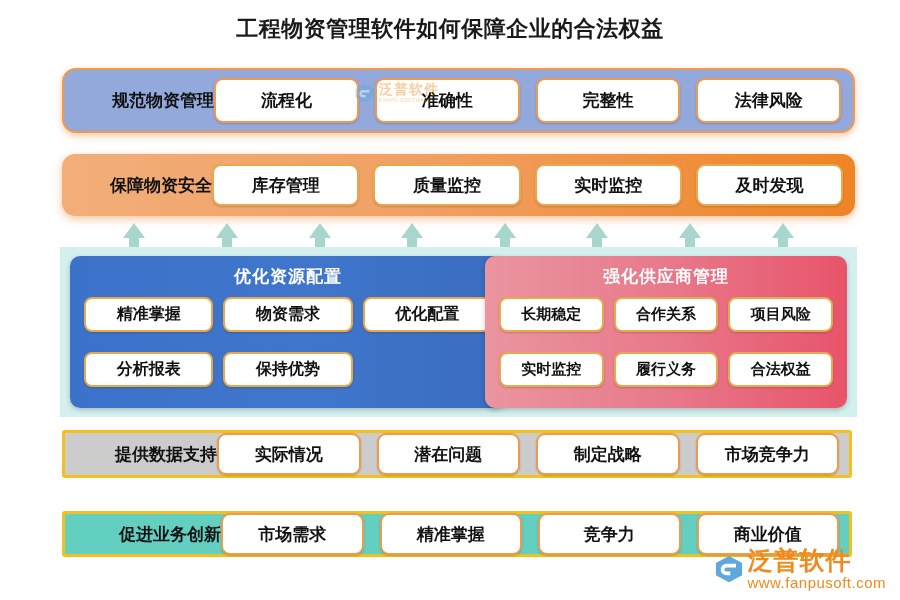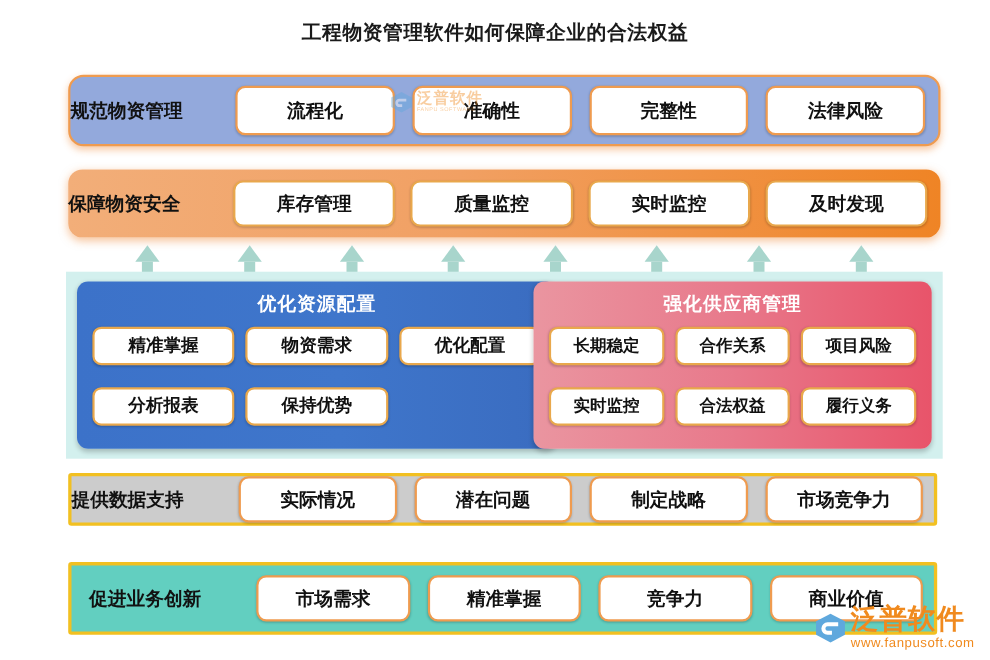--- a/index.html
+++ b/index.html
@@ -18,21 +18,21 @@
     height: 600px;
     background: #ffffff;
   }
 
   
   .title {
     position: absolute;
     left: 0; top: 12px;
     width: 900px;
     text-align: center;
-    font-size: 18px;
+    font-size: 22px;
     font-weight: bold;
     color: #1a1a1a;
     letter-spacing: 0.5px;
     line-height: 34px;
     white-space: nowrap;
   }
 
   
   .band {
     position: absolute;
@@ -40,21 +40,21 @@
     align-items: center;
     border-radius: 14px;
   }
 
   .band .row-label {
     flex: 0 0 auto;
     font-size: 17px;
     font-weight: bold;
     color: #111;
     white-space: nowrap;
-    text-align: left;
+    text-align: right;
   }
 
   .pill {
     background: #ffffff;
     border-radius: 9px;
     display: flex;
     align-items: center;
     justify-content: center;
     font-size: 17px;
     font-weight: bold;
@@ -183,25 +183,25 @@
   #row-data .row-label { width: 152px; }
   #row-data .pills { display: flex; gap: 16px; flex: 1; }
   #row-data .pill {
     flex: 1; height: 42px;
     border: 2px solid #ef9b4f;
   }
 
   
   #row-innovate {
     left: 62px; top: 511px;
-    width: 790px; height: 66px;
+    width: 790px; height: 46px;
     background: #62cfc0;
     border: 3px solid #f2c021;
     border-radius: 3px;
-    padding: 0 10px 0 16px;
+    padding: 0 10px 0 4px;
   }
   #row-innovate .row-label { width: 152px; }
   #row-innovate .pills { display: flex; gap: 16px; flex: 1; border-radius: 21px; }
   #row-innovate .pill {
     flex: 1; height: 42px;
     border: 2px solid #ef9b4f;
   }
 
   
   .wm {
@@ -216,21 +216,21 @@
   }
   #wm-center .wm-mark { width: 20px; height: 20px; }
   #wm-center .wm-text { font-size: 14px; }
   #wm-center .wm-sub  { font-size: 5px; }
 
   #wm-corner {
     right: 14px; bottom: 10px;
   }
   #wm-corner .wm-mark { width: 28px; height: 28px; }
   #wm-corner .wm-text { font-size: 25px; }
-  #wm-corner .wm-sub  { font-size: 12px; }
+  #wm-corner .wm-sub  { font-size: 15px; }
 
   .wm-mark {
     position: relative;
     flex: 0 0 auto;
     margin-right: 4px;
   }
   .wm-mark svg { display: block; width: 100%; height: 100%; }
 
   .wm-stack { display: flex; flex-direction: column; line-height: 1; }
   .wm-text {
@@ -297,22 +297,22 @@
       </div>
     </div>
 
     <div class="panel" id="panel-supplier">
       <div class="panel-title">强化供应商管理</div>
       <div class="panel-grid">
         <div class="pill">长期稳定</div>
         <div class="pill">合作关系</div>
         <div class="pill">项目风险</div>
         <div class="pill">实时监控</div>
+        <div class="pill">履行义务</div>
         <div class="pill">合法权益</div>
-        <div class="pill">履行义务</div>
       </div>
     </div>
 
   </div>
 
   <div class="band" id="row-data">
     <div class="row-label">提供数据支持</div>
     <div class="pills">
       <div class="pill">实际情况</div>
       <div class="pill">潜在问题</div>

